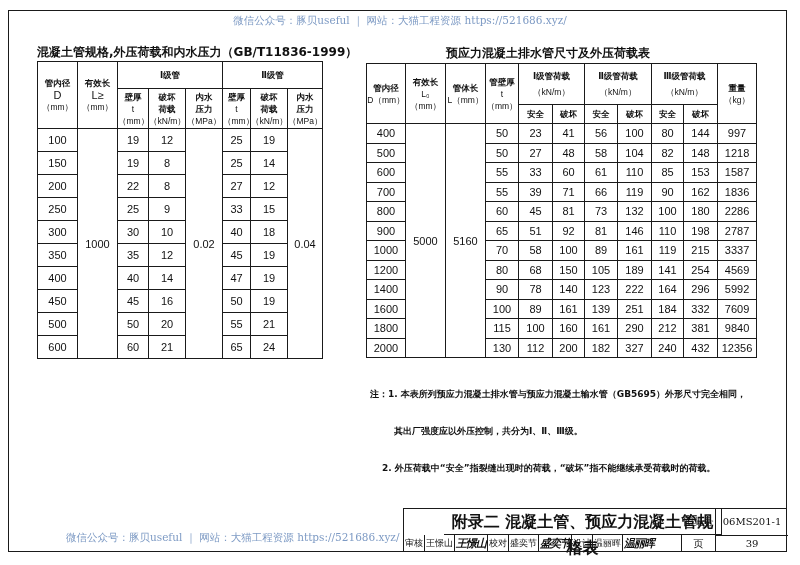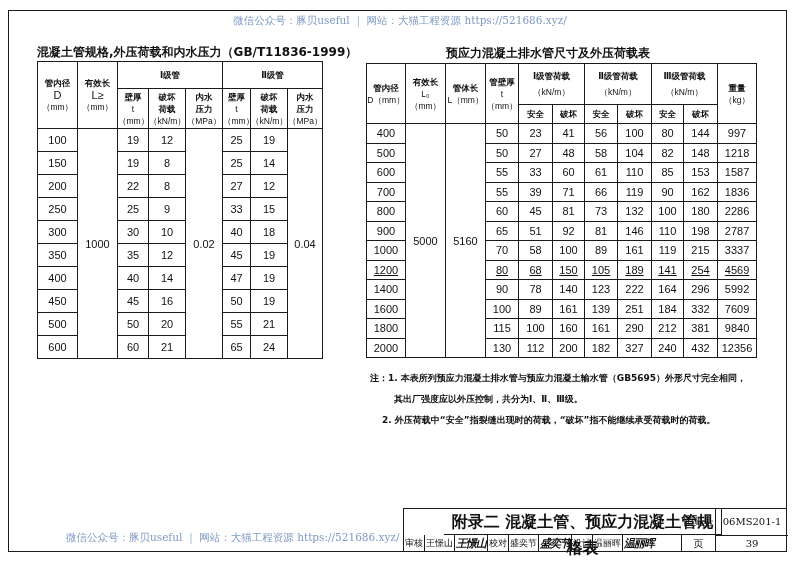--- a/index.html
+++ b/index.html
@@ -19,21 +19,21 @@
   table.grid td { border:1px solid #1a1a1a; text-align:center; vertical-align:middle; padding:0;
                   font-family:"Liberation Sans", "DejaVu Sans", sans-serif; }
   .hd { font-size:8.5px; font-weight:bold; line-height:12px; }
   .hd .u { font-weight:normal; font-size:8.5px; }
   .num { font-size:11px; }
 
   #left-table { left:37px; top:61px; width:285px; border:1.5px solid #1a1a1a; }
   #right-table { left:366px; top:63px; width:390px; border:1.5px solid #1a1a1a; }
 
   .notes { position:absolute; left:370px; top:368px; font-size:9px; font-weight:bold; line-height:21px; }
-  .notes div { white-space:nowrap; }
+  .notes div { white-space:nowrap;margin-top:16px; }
 
   .tblock { position:absolute; left:403px; top:508px; width:384px; height:44px;
             border:1.5px solid #1a1a1a; border-right:none; border-bottom:none; box-sizing:border-box; }
   .tb-title { position:absolute; left:0; top:0; width:278px; height:26px; line-height:26px;
               font-size:16px; font-weight:bold; text-align:center; border-right:1px solid #1a1a1a; border-bottom:1px solid #1a1a1a; box-sizing:border-box;margin-left:40px; }
   .tb-label { position:absolute; left:278px; width:34px; font-size:10px; text-align:center;
               border-right:1px solid #1a1a1a; box-sizing:border-box; font-family:"DejaVu Serif", serif; }
   .tb-val { position:absolute; left:312px; width:72px; font-size:10px; text-align:center;
             font-family:"DejaVu Serif","Liberation Serif", serif; }
   .tb-r1 { top:0; height:26px; line-height:26px; border-bottom:1px solid #1a1a1a; }
@@ -322,21 +322,21 @@
         <td class="num">1000</td>
         <td class="num">70</td>
         <td class="num">58</td>
         <td class="num">100</td>
         <td class="num">89</td>
         <td class="num">161</td>
         <td class="num">119</td>
         <td class="num">215</td>
         <td class="num">3337</td>
       </tr>
-      <tr style="height: 19.5px; text-decoration: underline;">
+      <tr style="height: 19.5px;">
         <td class="num">1200</td>
         <td class="num">80</td>
         <td class="num">68</td>
         <td class="num">150</td>
         <td class="num">105</td>
         <td class="num">189</td>
         <td class="num">141</td>
         <td class="num">254</td>
         <td class="num">4569</td>
       </tr>

